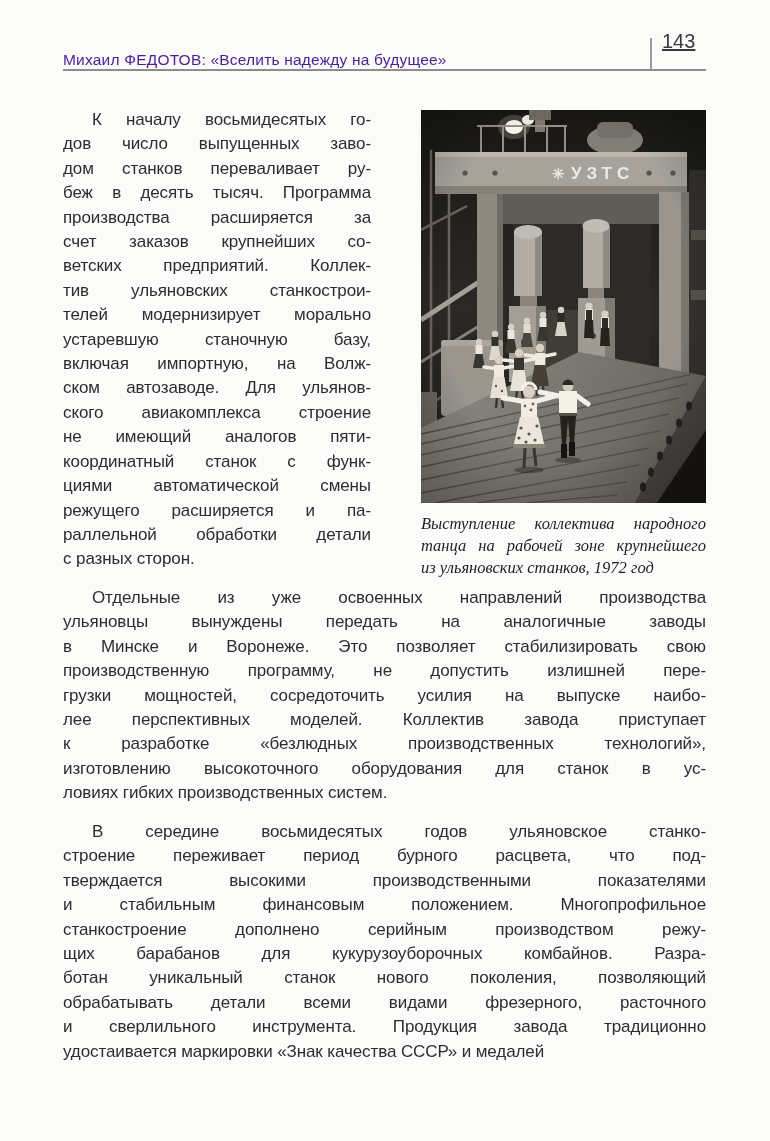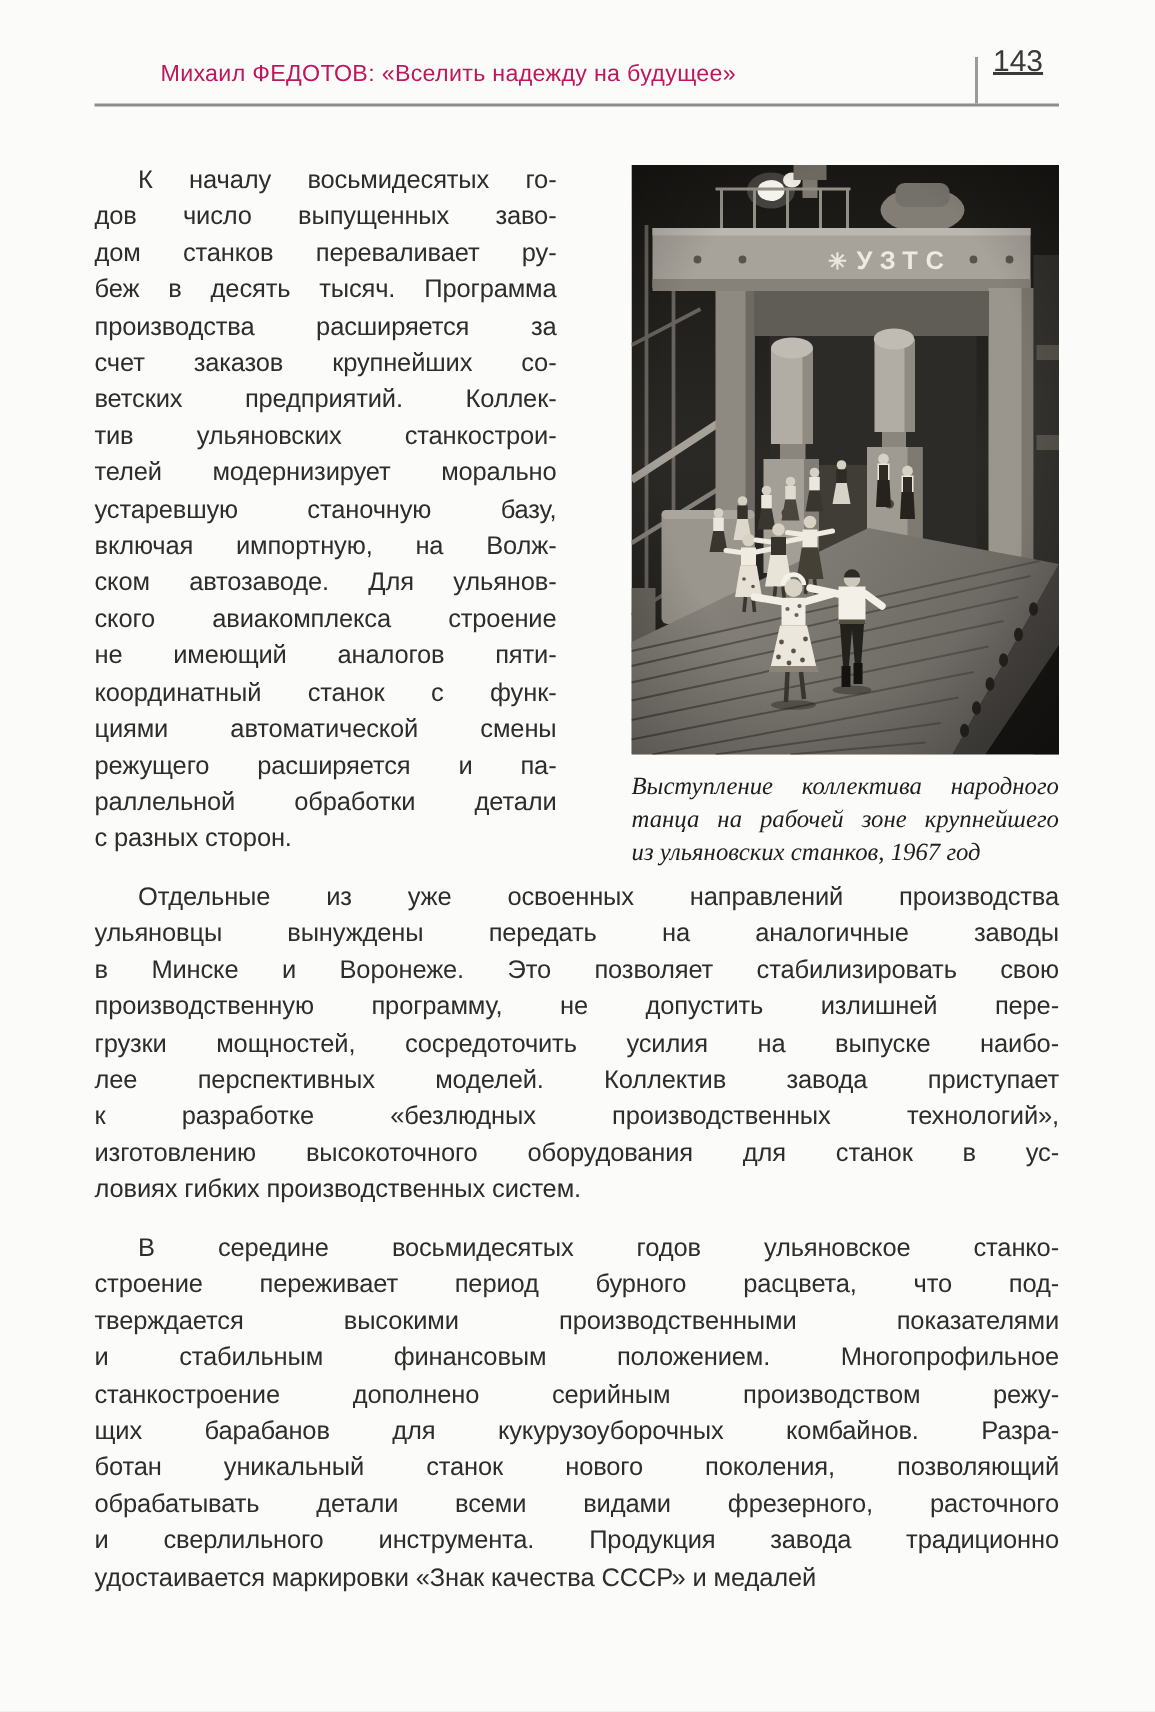--- a/index.html
+++ b/index.html
@@ -2,21 +2,21 @@
 <html><head>
 <meta charset="utf-8">
 <style>
   html,body{margin:0;padding:0;background:#e8e8e6;}
   .page{position:relative;width:770px;height:1141px;background:#fbfbfa;overflow:hidden;
         font-family:"Liberation Sans",sans-serif;margin:0 auto;}
 
   
   .header{position:absolute;left:63px;top:0;width:643px;height:69px;
           border-bottom:2px solid #8d8d8d;display:flex;align-items:flex-end;}
-  .running-title{flex:1;font-size:15.5px;color:#be185d;letter-spacing:.2px;padding-bottom:10px;margin-left:44px;}
+  .running-title{flex:1;font-size:15.5px;color:#4c1d95;letter-spacing:.2px;}
   .pagenum-cell{display:flex;align-items:flex-end;border-left:2px solid #9a9a9a;
                 height:31px;padding-left:10px;min-width:44px;}
   .page-number{font-size:20px;color:#3a3a3a;line-height:1;padding-bottom:18px;text-decoration:underline;}
 
   
   .content-row{position:absolute;left:63px;top:108px;width:643px;display:flex;}
   .col-text{width:340px;margin-right:18px;}
   .figure{width:285px;margin-top:2px;margin-left:32px;}
   .photo{display:block;width:285px;height:393px;}
   .caption{margin-top:10px;font-family:"Liberation Serif",serif;font-style:italic;
@@ -304,21 +304,21 @@
             <rect x="1" y="56" width="6" height="14" fill="#15130f"></rect>
           </g>
         </g>
 
         <rect width="285" height="393" fill="url(#vign)"></rect>
       </svg>
 
       <div class="caption">
           <div class="cap-line">Выступление коллектива народного</div>
           <div class="cap-line">танца на рабочей зоне крупнейшего</div>
-          <div class="cap-line">из ульяновских станков, 1967 год</div>
+          <div class="cap-line">из ульяновских станков, 1972 год</div>
         </div>
     </div>
   </div>
 
   <div class="para para-wide" id="para2">
       <div class="line">Отдельные из уже освоенных направлений производства</div>
       <div class="line">ульяновцы вынуждены передать на аналогичные заводы</div>
       <div class="line">в Минске и Воронеже. Это позволяет стабилизировать свою</div>
       <div class="line">производственную программу, не допустить излишней пере-</div>
       <div class="line">грузки мощностей, сосредоточить усилия на выпуске наибо-</div>

